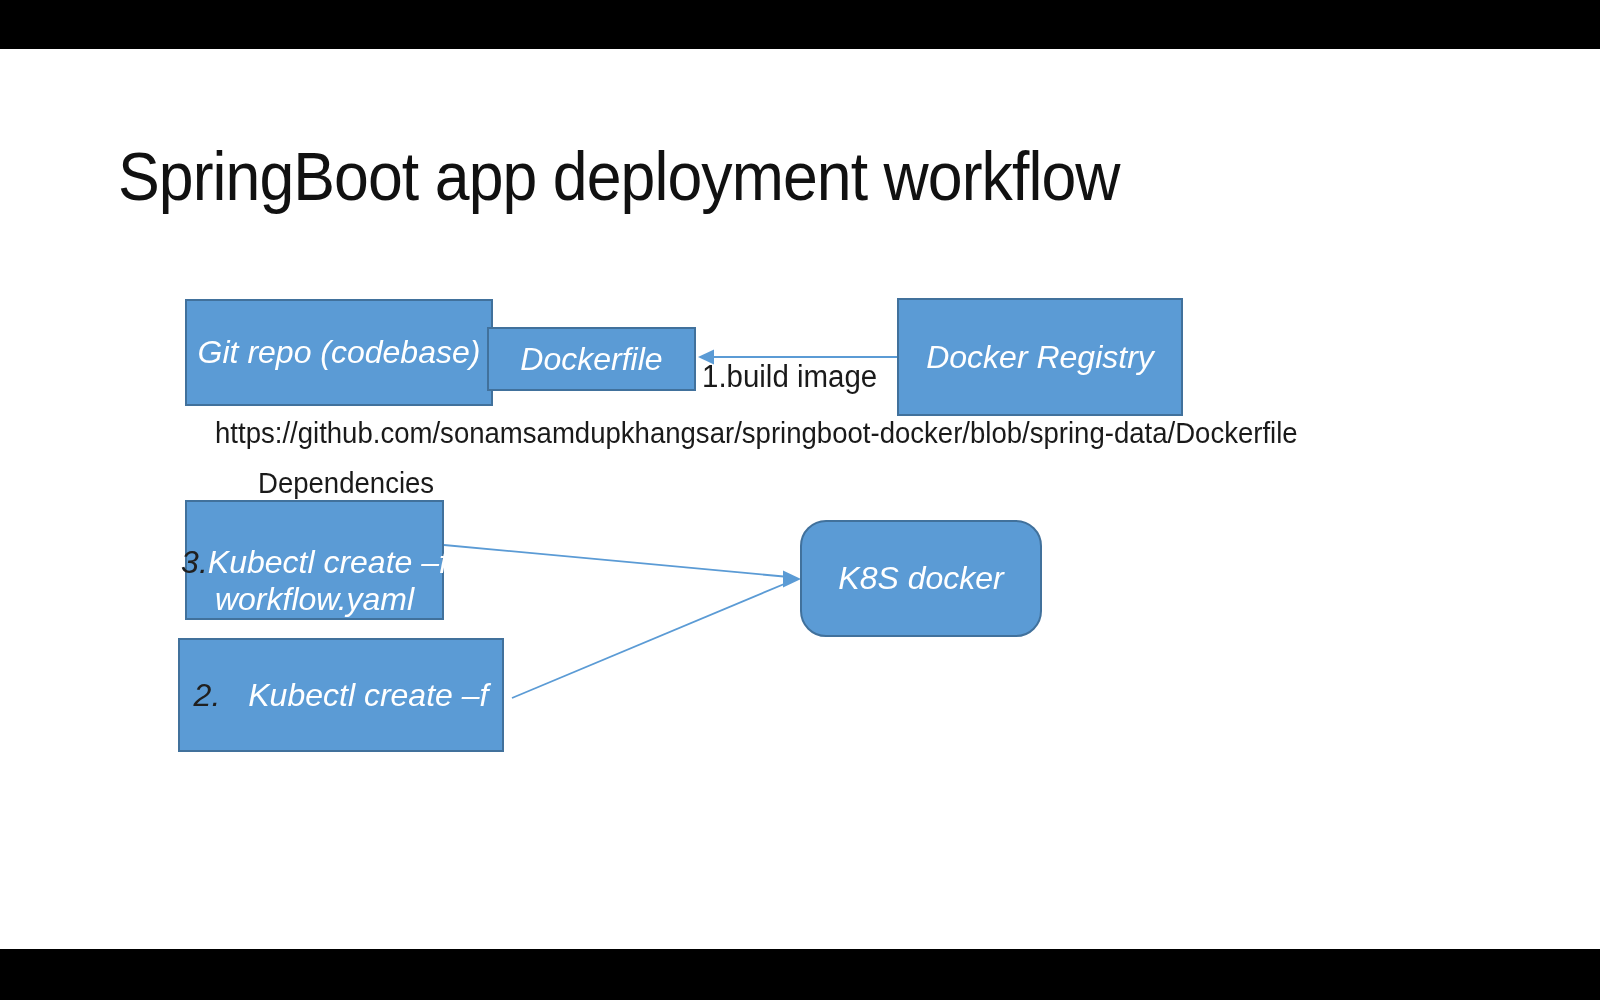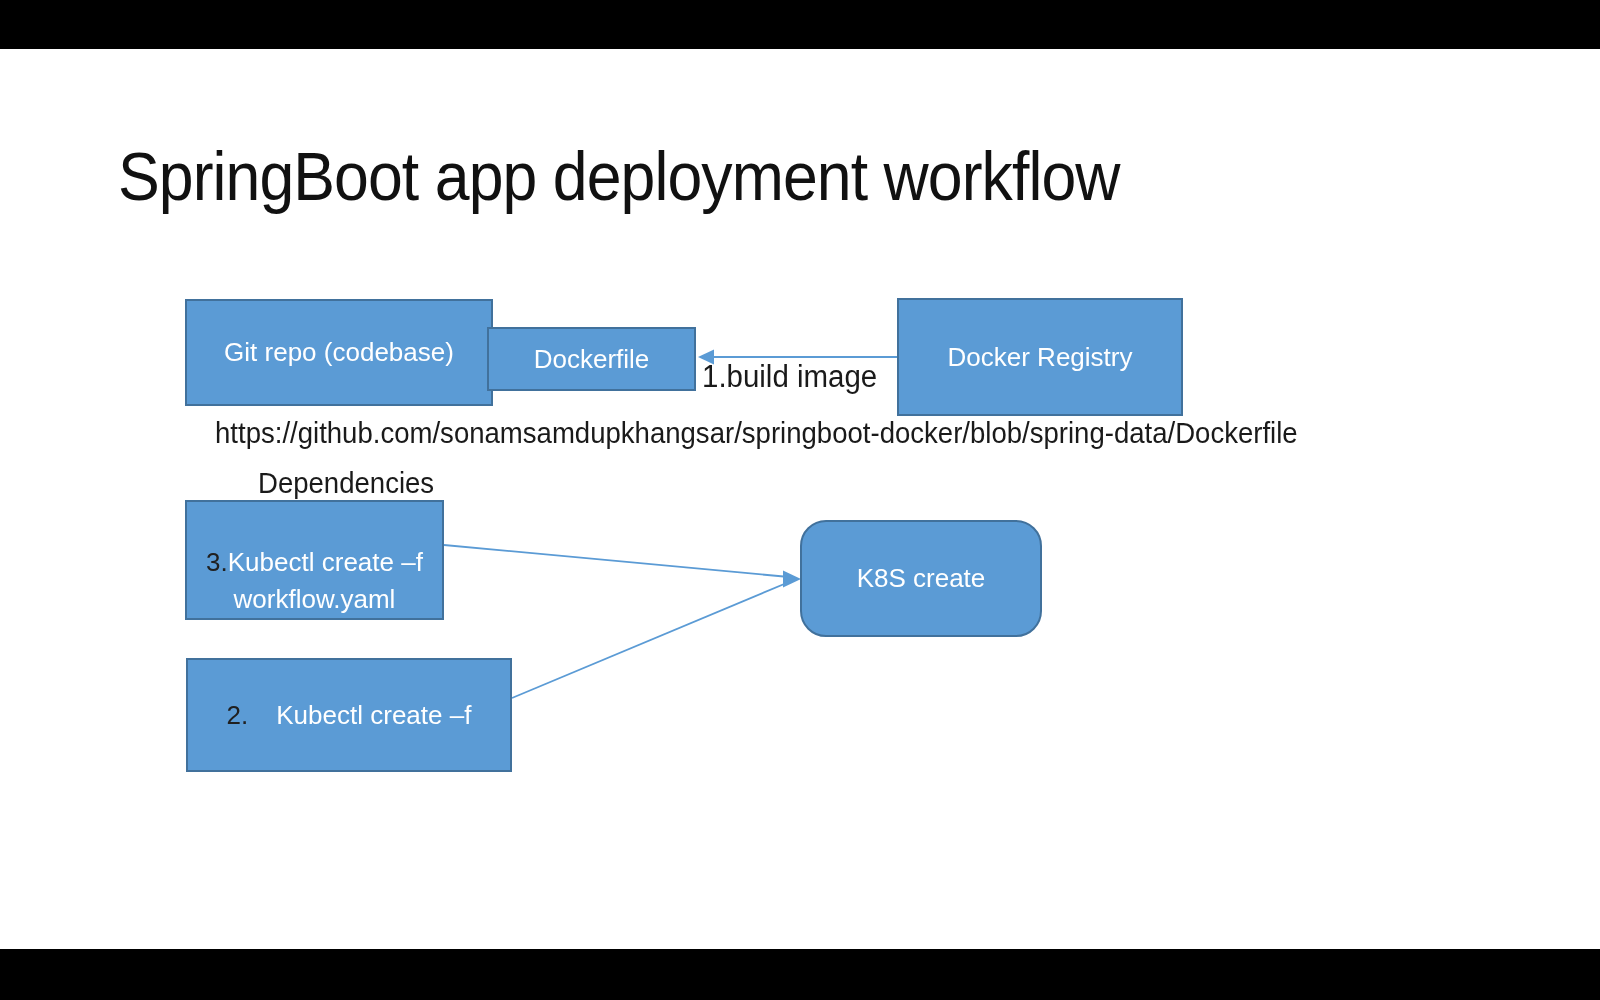--- a/index.html
+++ b/index.html
@@ -42,33 +42,34 @@
     width: 1600px; height: 900px;
     pointer-events: none;
   }
 
   .node {
     position: absolute;
     box-sizing: border-box;
     background: #5b9bd5;
     border: 2px solid #41719c;
     color: #ffffff;
-    font-size: 26px;
+    font-size: 32px;
     display: flex;
     align-items: center;
     justify-content: center;
     text-align: center;
+    font-style: italic;
   }
   .node.multiline { flex-direction: column; line-height: 37px; }
 
   #node-git-repo      { left: 185px; top: 250px; width: 308px; height: 107px; z-index: 1; }
   #node-dockerfile    { left: 487px; top: 278px; width: 209px; height: 64px;  z-index: 3; text-align: center; }
   #node-docker-registry { left: 897px; top: 249px; width: 286px; height: 118px; z-index: 2; }
   #node-secrets       { left: 185px; top: 451px; width: 259px; height: 120px; justify-content: flex-end; }
-  #node-springboot-app{ left: 186px; top: 589px; width: 326px; height: 114px; line-height: 39px; margin-top: 20px; }
+  #node-springboot-app{ left: 178px; top: 589px; width: 326px; height: 114px; line-height: 39px; }
   #node-k8s           { left: 800px; top: 471px; width: 242px; height: 117px; border-radius: 26px; border-width: 2.5px; }
 
   .step-num { color: #202020; }
   #node-springboot-app .step-num { margin-right: 28px; }
   .node-line { white-space: nowrap; }
 
   .annotation {
     position: absolute;
     color: #1a1a1a;
     white-space: nowrap;
@@ -116,21 +117,21 @@
     <div class="node multiline" id="node-secrets">
       <span class="node-line"><span class="step-num">3.</span><span>Kubectl create –f</span></span>
       <span class="node-line">workflow.yaml</span>
     </div>
 
     <div class="node multiline" id="node-springboot-app">
       <span class="node-line"><span class="step-num">2.</span><span>Kubectl create –f</span></span>
     </div>
 
     <div class="node" id="node-k8s">
-      <span class="node-line">K8S create</span>
+      <span class="node-line">K8S docker</span>
     </div>
 
     <div class="annotation" id="build-image-label">1.build image</div>
 
     <div class="annotation" id="dockerfile-url">https://github.com/sonamsamdupkhangsar/springboot-docker/blob/spring-data/Dockerfile</div>
 
     <div class="annotation" id="dependencies-label">Dependencies</div>
 
   </div>
 

